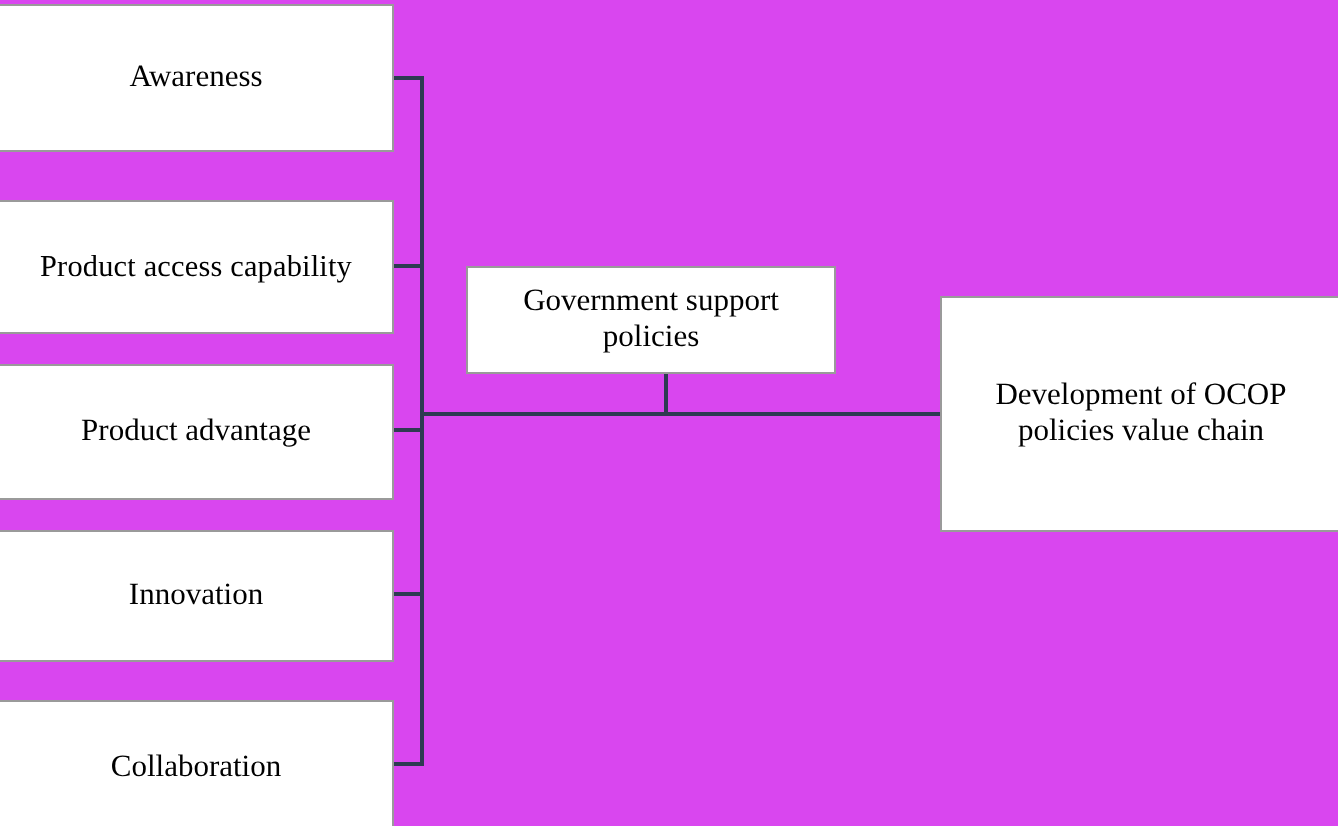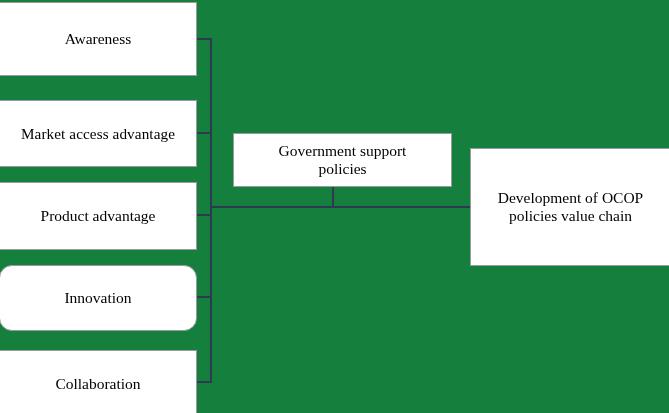--- a/index.html
+++ b/index.html
@@ -5,21 +5,21 @@
 <style>
   html, body {
     margin: 0;
     padding: 0;
     background: #000000;
   }
   #canvas {
     position: relative;
     width: 669px;
     height: 413px;
-    background: #15803d;
+    background: #d946ef;
     overflow: hidden;
     font-family: "Liberation Serif", "DejaVu Serif", serif;
   }
 
   
   .box {
     position: absolute;
     background: #ffffff;
     border: 1px solid #9a9a9a;
     box-sizing: border-box;
@@ -39,31 +39,31 @@
 
   
   .factor {
     left: -1px;
     width: 198px;
     font-size: 15.5px;
   }
   #factor-0 { top: 2px;   height: 74px; }
   #factor-1 { top: 100px; height: 67px; }
   #factor-2 { top: 182px; height: 68px; align-items: center; }
-  #factor-3 { top: 265px; height: 66px; border-radius: 13px; }
+  #factor-3 { top: 265px; height: 66px; }
   #factor-4 { top: 350px; height: 68px; }
 
   
   #factor-1 .box-label { font-size: 15.2px; letter-spacing: 0.1px; }
 
   
   #policy-box {
     left: 233px;
     top: 133px;
-    width: 219px;
+    width: 185px;
     height: 54px;
     font-size: 15.5px;
   }
 
   
   #outcome-box {
     left: 470px;
     top: 148px;
     width: 201px;
     height: 118px;
@@ -109,21 +109,21 @@
 
   <div class="line h" id="trunk"></div>
 
   <div class="line v" id="policy-stub"></div>
 
   <div class="box factor" id="factor-0">
     <span class="box-label">Awareness</span>
   </div>
 
   <div class="box factor" id="factor-1">
-    <span class="box-label">Market  access advantage</span>
+    <span class="box-label">Product  access capability</span>
   </div>
 
   <div class="box factor" id="factor-2">
     <span class="box-label">Product advantage</span>
   </div>
 
   <div class="box factor" id="factor-3">
     <span class="box-label">Innovation</span>
   </div>
 

